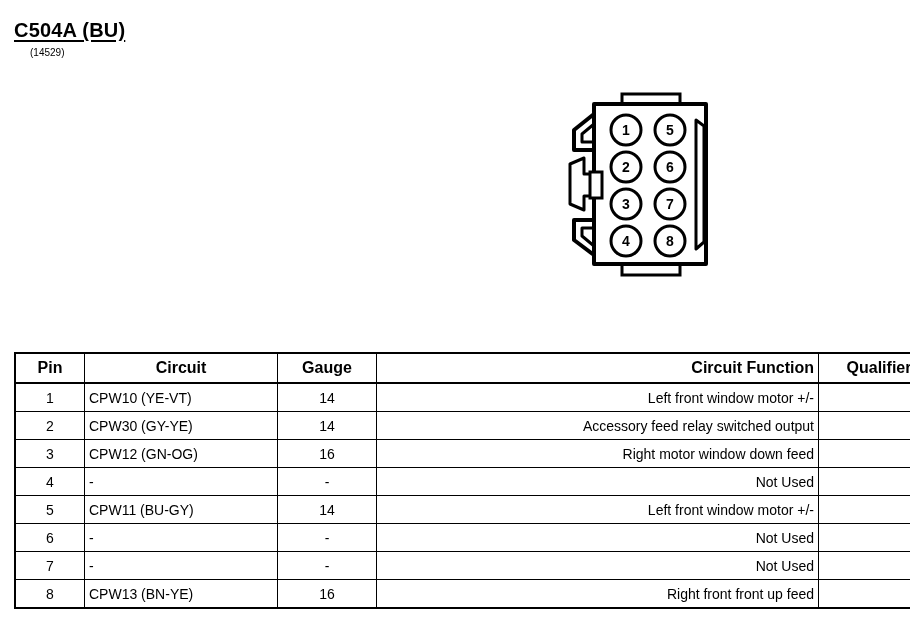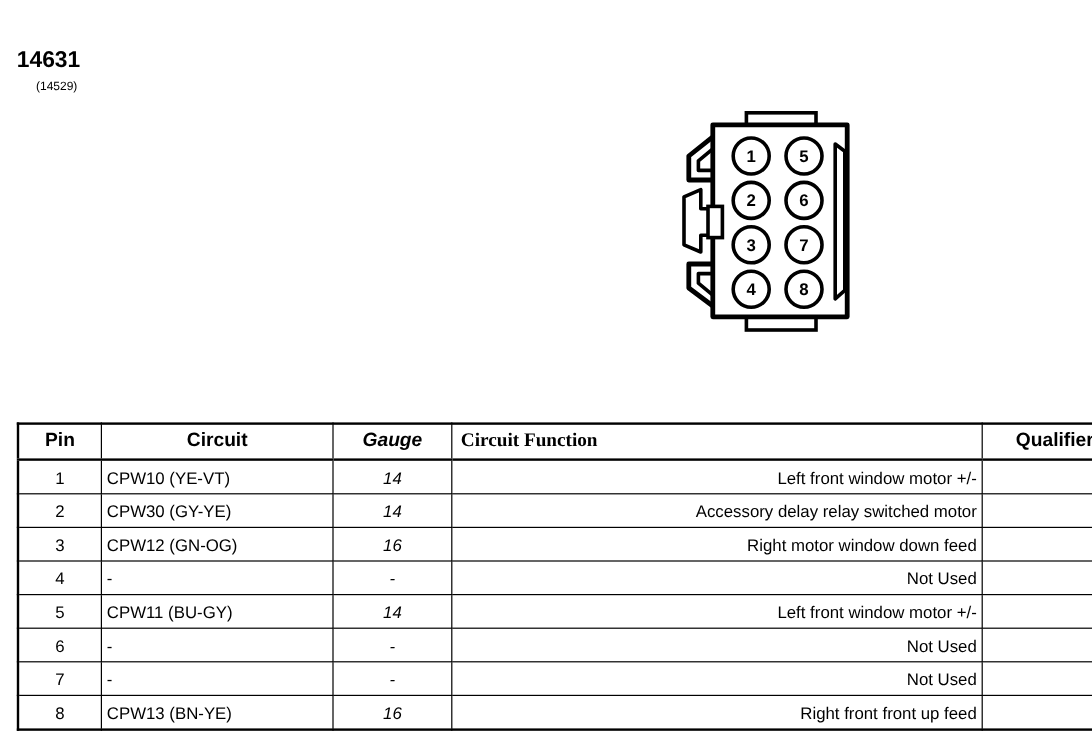--- a/index.html
+++ b/index.html
@@ -102,29 +102,31 @@
     height: 28px;
     border-bottom: 2px solid #000;
     margin-left: 32px;
   }
   table#pin-table tbody td {
     height: 27px;
     font-weight: normal;
   }
   .col-pin    { width: 60px;  text-align: center; }
   .col-circuit{ width: 184px; text-align: left; }
-  .col-gauge  { width: 90px;  text-align: center; font-style: italic; }
+  .col-gauge  { width: 90px;  text-align: center; }
   .col-func   { width: 430px; text-align: right; padding-left: 7px !important; }
   .col-qual   { width: 112px; text-align: center; }
 </style>
 </head>
 <body>
 
 <div id="header-block">
-  <div id="part-number">14631</div>
+  <div>
+    <span id="connector-id">C504A (BU)</span>
+  </div>
   <div id="alt-part-number">(14529)</div>
 </div>
 
 <div id="connector-diagram">
   <svg width="175" height="195" viewBox="0 0 175 195" xmlns="http://www.w3.org/2000/svg">
 
     <rect x="62" y="2" width="58" height="11" fill="#ffffff" stroke="#000000" stroke-width="3"></rect>
 
     <rect x="62" y="172" width="58" height="11" fill="#ffffff" stroke="#000000" stroke-width="3"></rect>
 
@@ -177,37 +179,37 @@
   </svg>
 </div>
 
 <div id="pin-table-wrap">
   <table id="pin-table">
     <thead>
       <tr>
         <th class="col-pin">Pin</th>
         <th class="col-circuit">Circuit</th>
         <th class="col-gauge">Gauge</th>
-        <th class="col-func" style="text-align:left;font-family:Liberation Serif, serif;">Circuit Function</th>
+        <th class="col-func" style="text-align:right;">Circuit Function</th>
         <th class="col-qual">Qualifier</th>
       </tr>
     </thead>
     <tbody>
       <tr>
         <td class="col-pin">1</td>
         <td class="col-circuit">CPW10 (YE-VT)</td>
         <td class="col-gauge">14</td>
         <td class="col-func">Left front window motor +/-</td>
         <td class="col-qual"></td>
       </tr>
       <tr>
         <td class="col-pin">2</td>
         <td class="col-circuit">CPW30 (GY-YE)</td>
         <td class="col-gauge">14</td>
-        <td class="col-func">Accessory delay relay switched motor</td>
+        <td class="col-func">Accessory feed relay switched output</td>
         <td class="col-qual"></td>
       </tr>
       <tr>
         <td class="col-pin">3</td>
         <td class="col-circuit">CPW12 (GN-OG)</td>
         <td class="col-gauge">16</td>
         <td class="col-func">Right motor window down feed</td>
         <td class="col-qual"></td>
       </tr>
       <tr>

